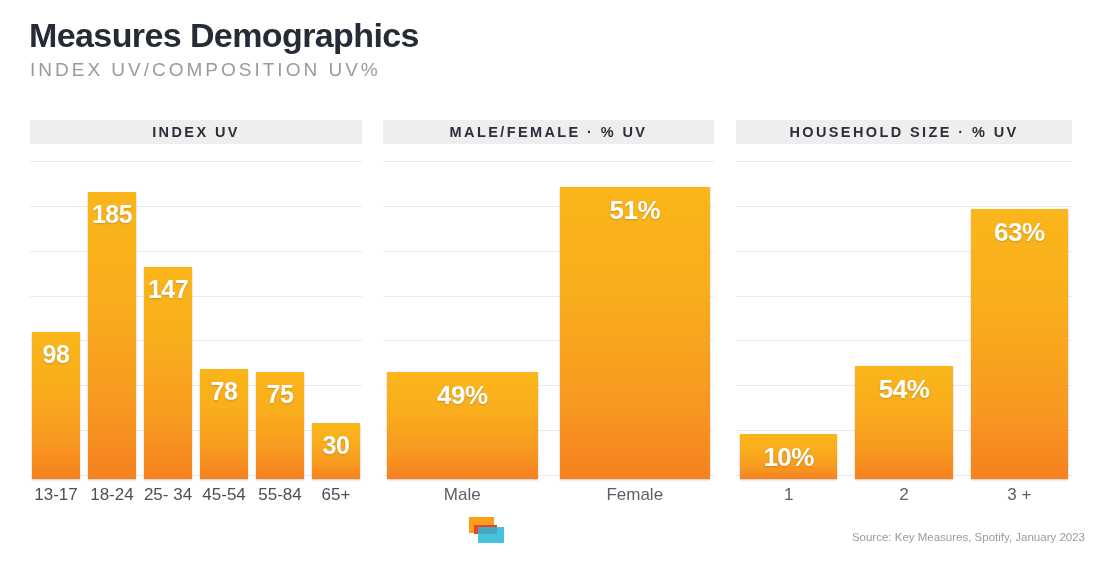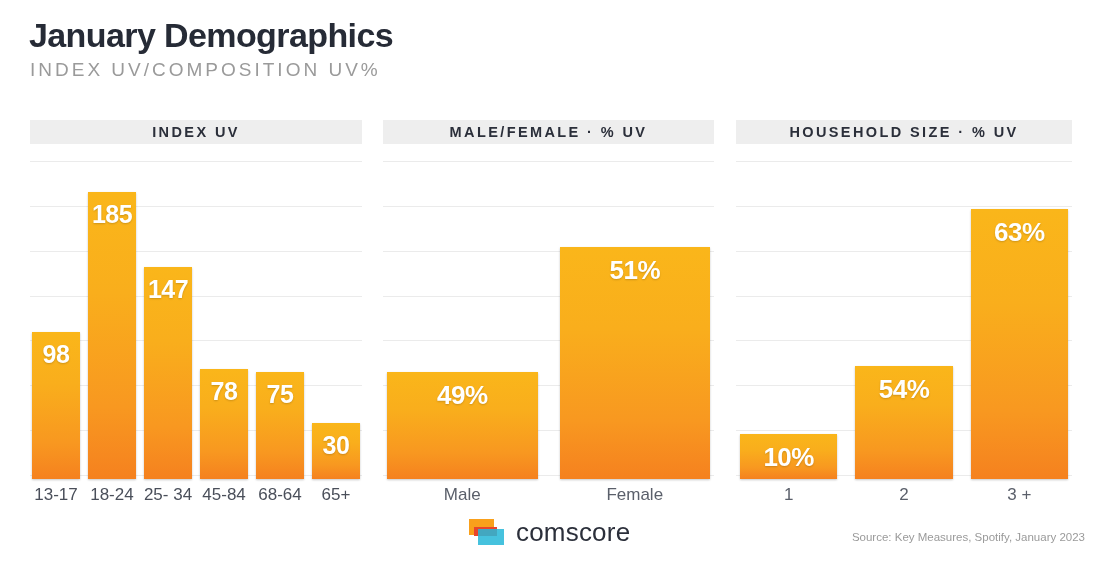--- a/index.html
+++ b/index.html
@@ -165,21 +165,21 @@
     top: 531px;
     font-size: 11.5px;
     color: #9a9a9a;
     white-space: nowrap;
   }
 </style>
 </head>
 <body>
 
 <div id="header">
-  <h1 id="page-title">January Demographics</h1>
+  <h1 id="page-title">Measures Demographics</h1>
   <div id="page-subtitle">INDEX UV/COMPOSITION UV%</div>
 </div>
 
 <section class="panel" id="panel-index">
   <div class="panel-header">
     <span class="panel-header-label">INDEX UV</span>
   </div>
   <div class="plot">
     <div class="gridlines">
         <div class="gridline" style="top: 0px;"></div>
@@ -221,22 +221,22 @@
           <div class="bar" style="height: 56px;">
             <span class="bar-value">30</span>
           </div>
         </div>
       </div>
   </div>
   <div class="axis-labels" style="gap: 8px; padding-left: 2px; padding-right: 2px; box-sizing: border-box;">
       <div class="axis-label" style="flex: 1 1 0px;">13-17</div>
       <div class="axis-label" style="flex: 1 1 0px;">18-24</div>
       <div class="axis-label" style="flex: 1 1 0px;">25- 34</div>
-      <div class="axis-label" style="flex: 1 1 0px;">45-84</div>
-      <div class="axis-label" style="flex: 1 1 0px;">68-64</div>
+      <div class="axis-label" style="flex: 1 1 0px;">45-54</div>
+      <div class="axis-label" style="flex: 1 1 0px;">55-84</div>
       <div class="axis-label" style="flex: 1 1 0px;">65+</div>
     </div>
 </section>
 
 <section class="panel" id="panel-gender">
   <div class="panel-header">
     <span class="panel-header-label">MALE/FEMALE · % UV</span>
   </div>
   <div class="plot">
     <div class="gridlines">
@@ -249,21 +249,21 @@
         <div class="gridline" style="top: 269px;"></div>
         <div class="gridline" style="top: 314px;"></div>
       </div>
     <div class="bars" style="gap: 22px; padding-left: 4px; padding-right: 4px; box-sizing: border-box;">
         <div class="bar-slot" style="flex: 1 1 0px;">
           <div class="bar" style="height: 107px;">
             <span class="bar-value">49%</span>
           </div>
         </div>
         <div class="bar-slot" style="flex: 1 1 0px;">
-          <div class="bar" style="height: 232px;">
+          <div class="bar" style="height: 292px;">
             <span class="bar-value">51%</span>
           </div>
         </div>
       </div>
   </div>
   <div class="axis-labels" style="gap: 22px; padding-left: 4px; padding-right: 4px; box-sizing: border-box;">
       <div class="axis-label" style="flex: 1 1 0px;">Male</div>
       <div class="axis-label" style="flex: 1 1 0px;">Female</div>
     </div>
 </section>
@@ -307,16 +307,15 @@
       <div class="axis-label" style="flex: 1 1 0px;">3 +</div>
     </div>
 </section>
 
 <div id="footer-logo">
   <span id="logo-mark">
     <span class="logo-rect" id="logo-orange"></span>
     <span class="logo-rect" id="logo-red"></span>
     <span class="logo-rect" id="logo-cyan"></span>
   </span>
-  <span id="logo-text">comscore</span>
 </div>
 
 <div id="source-note">Source: Key Measures, Spotify, January 2023</div>
 
 </body></html>

